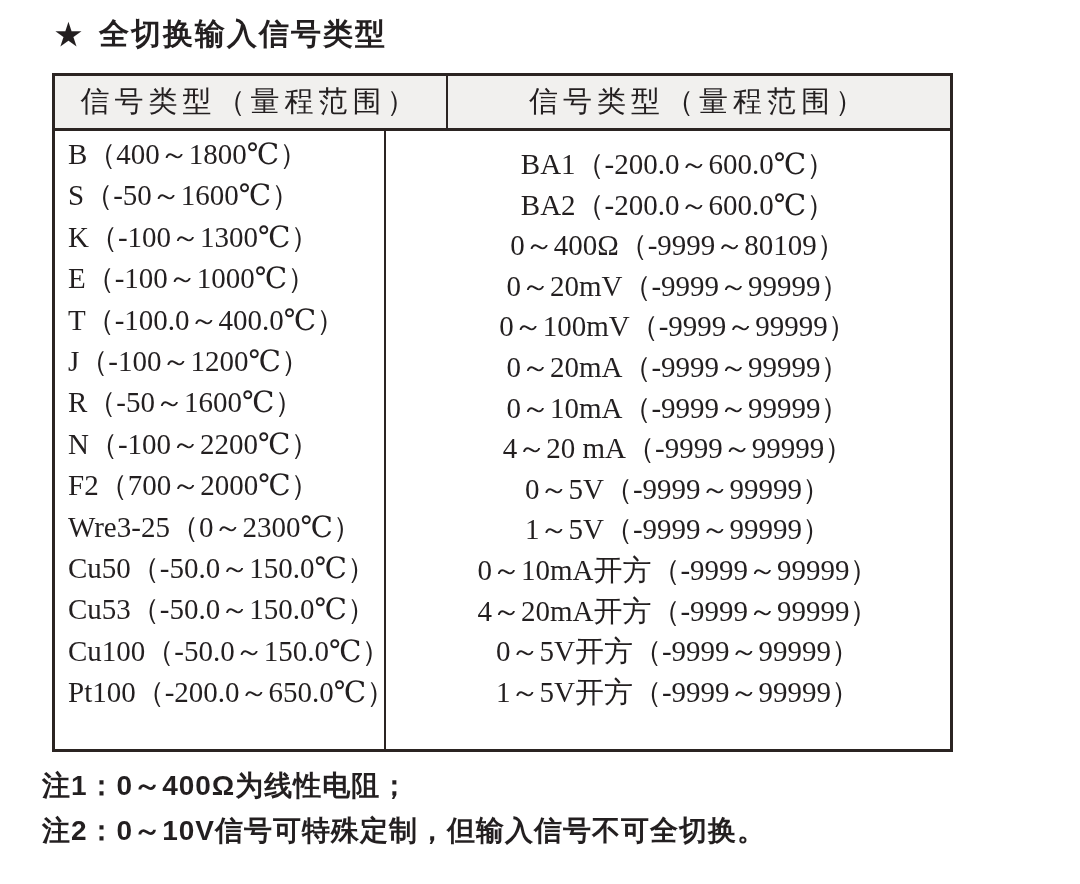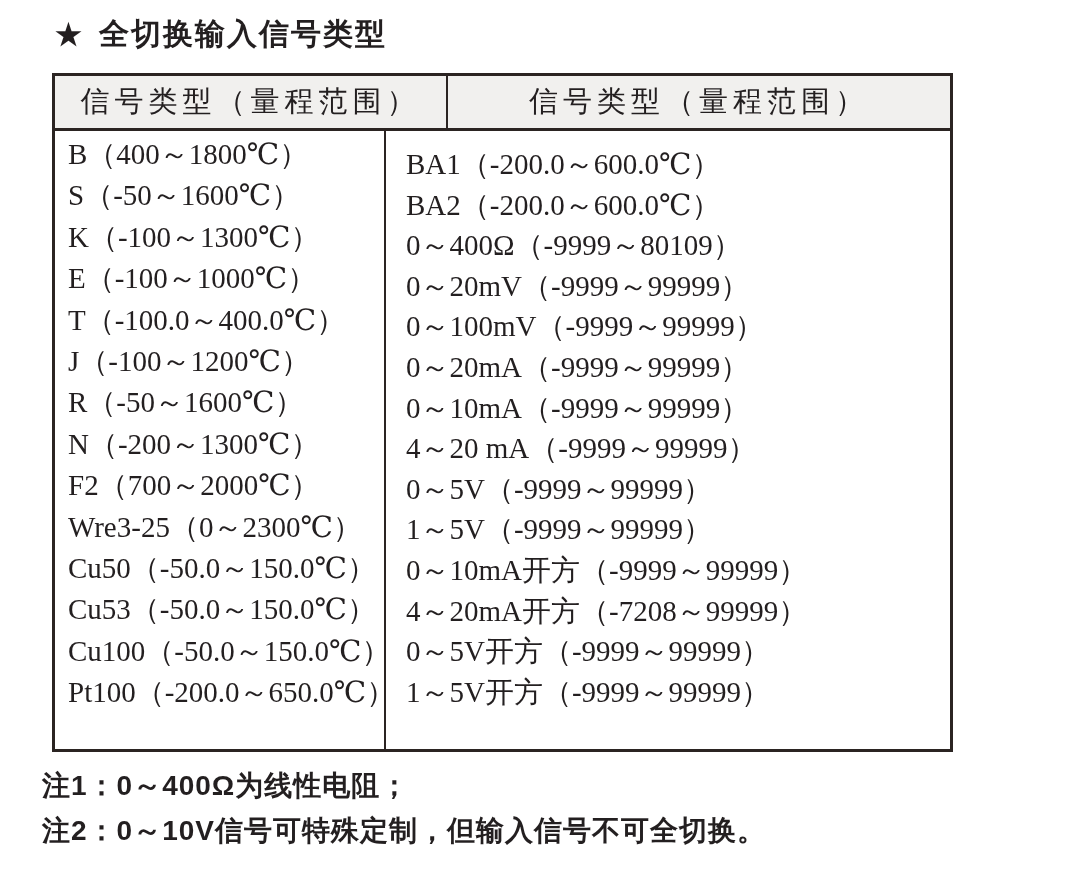--- a/index.html
+++ b/index.html
@@ -87,20 +87,21 @@
   }
   .col.left .signal-row {
     height: 41.4px;
     line-height: 41.4px;
     white-space: nowrap;
   }
   .col.right .signal-row {
     height: 40.6px;
     line-height: 40.6px;
     white-space: nowrap;
+    text-align: center;
   }
   .notes {
     position: absolute;
     left: 42px;
     top: 763px;
     font-size: 28px;
     font-weight: 700;
   }
   .note-line {
     height: 45px;
@@ -124,41 +125,41 @@
   </div>
   <div class="table-body">
     <div class="col left">
       <div class="signal-row">B（400～1800℃）</div>
       <div class="signal-row">S（-50～1600℃）</div>
       <div class="signal-row">K（-100～1300℃）</div>
       <div class="signal-row">E（-100～1000℃）</div>
       <div class="signal-row">T（-100.0～400.0℃）</div>
       <div class="signal-row">J（-100～1200℃）</div>
       <div class="signal-row">R（-50～1600℃）</div>
-      <div class="signal-row">N（-200～1300℃）</div>
+      <div class="signal-row">N（-100～2200℃）</div>
       <div class="signal-row">F2（700～2000℃）</div>
       <div class="signal-row">Wre3-25（0～2300℃）</div>
       <div class="signal-row">Cu50（-50.0～150.0℃）</div>
       <div class="signal-row">Cu53（-50.0～150.0℃）</div>
       <div class="signal-row">Cu100（-50.0～150.0℃）</div>
       <div class="signal-row">Pt100（-200.0～650.0℃）</div>
     </div>
     <div class="col right">
       <div class="signal-row">BA1（-200.0～600.0℃）</div>
       <div class="signal-row">BA2（-200.0～600.0℃）</div>
       <div class="signal-row">0～400Ω（-9999～80109）</div>
       <div class="signal-row">0～20mV（-9999～99999）</div>
       <div class="signal-row">0～100mV（-9999～99999）</div>
       <div class="signal-row">0～20mA（-9999～99999）</div>
       <div class="signal-row">0～10mA（-9999～99999）</div>
       <div class="signal-row">4～20 mA（-9999～99999）</div>
       <div class="signal-row">0～5V（-9999～99999）</div>
       <div class="signal-row">1～5V（-9999～99999）</div>
       <div class="signal-row">0～10mA开方（-9999～99999）</div>
-      <div class="signal-row">4～20mA开方（-7208～99999）</div>
+      <div class="signal-row">4～20mA开方（-9999～99999）</div>
       <div class="signal-row">0～5V开方（-9999～99999）</div>
       <div class="signal-row">1～5V开方（-9999～99999）</div>
     </div>
   </div>
 </div>
 
 <div class="notes">
   <div class="note-line">注1：0～400Ω为线性电阻；</div>
   <div class="note-line">注2：0～10V信号可特殊定制，但输入信号不可全切换。</div>
 </div>

